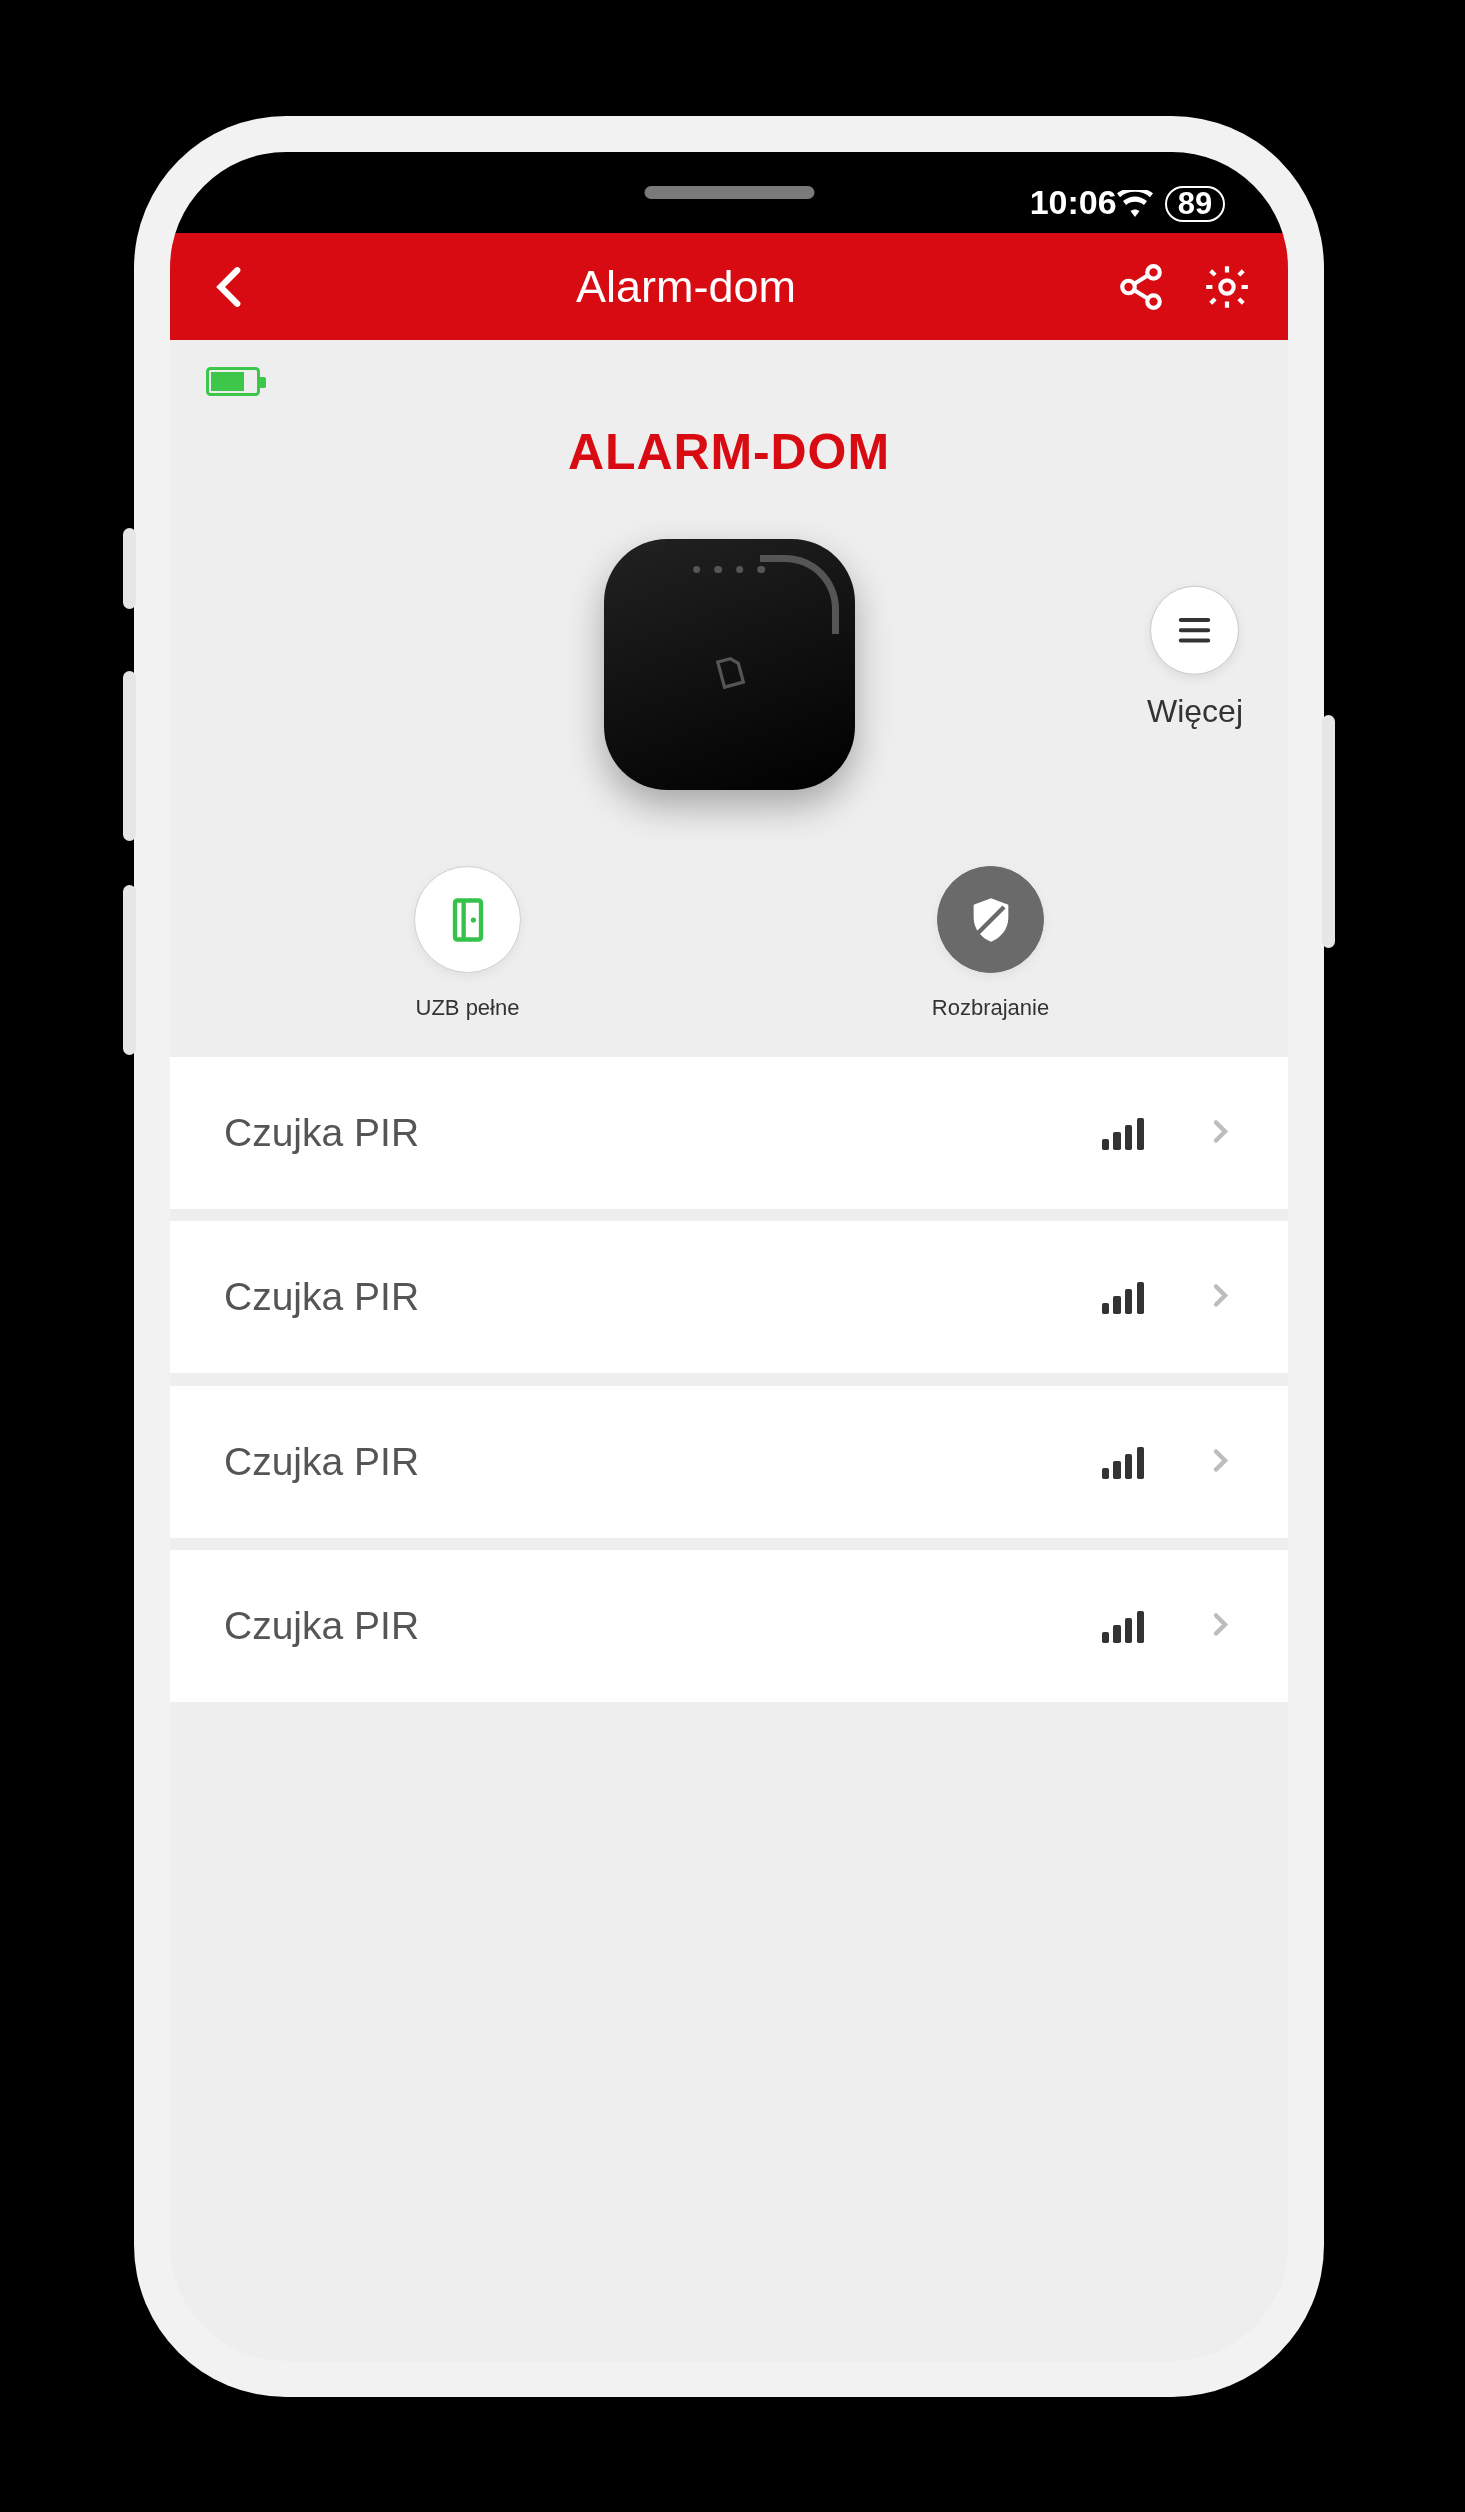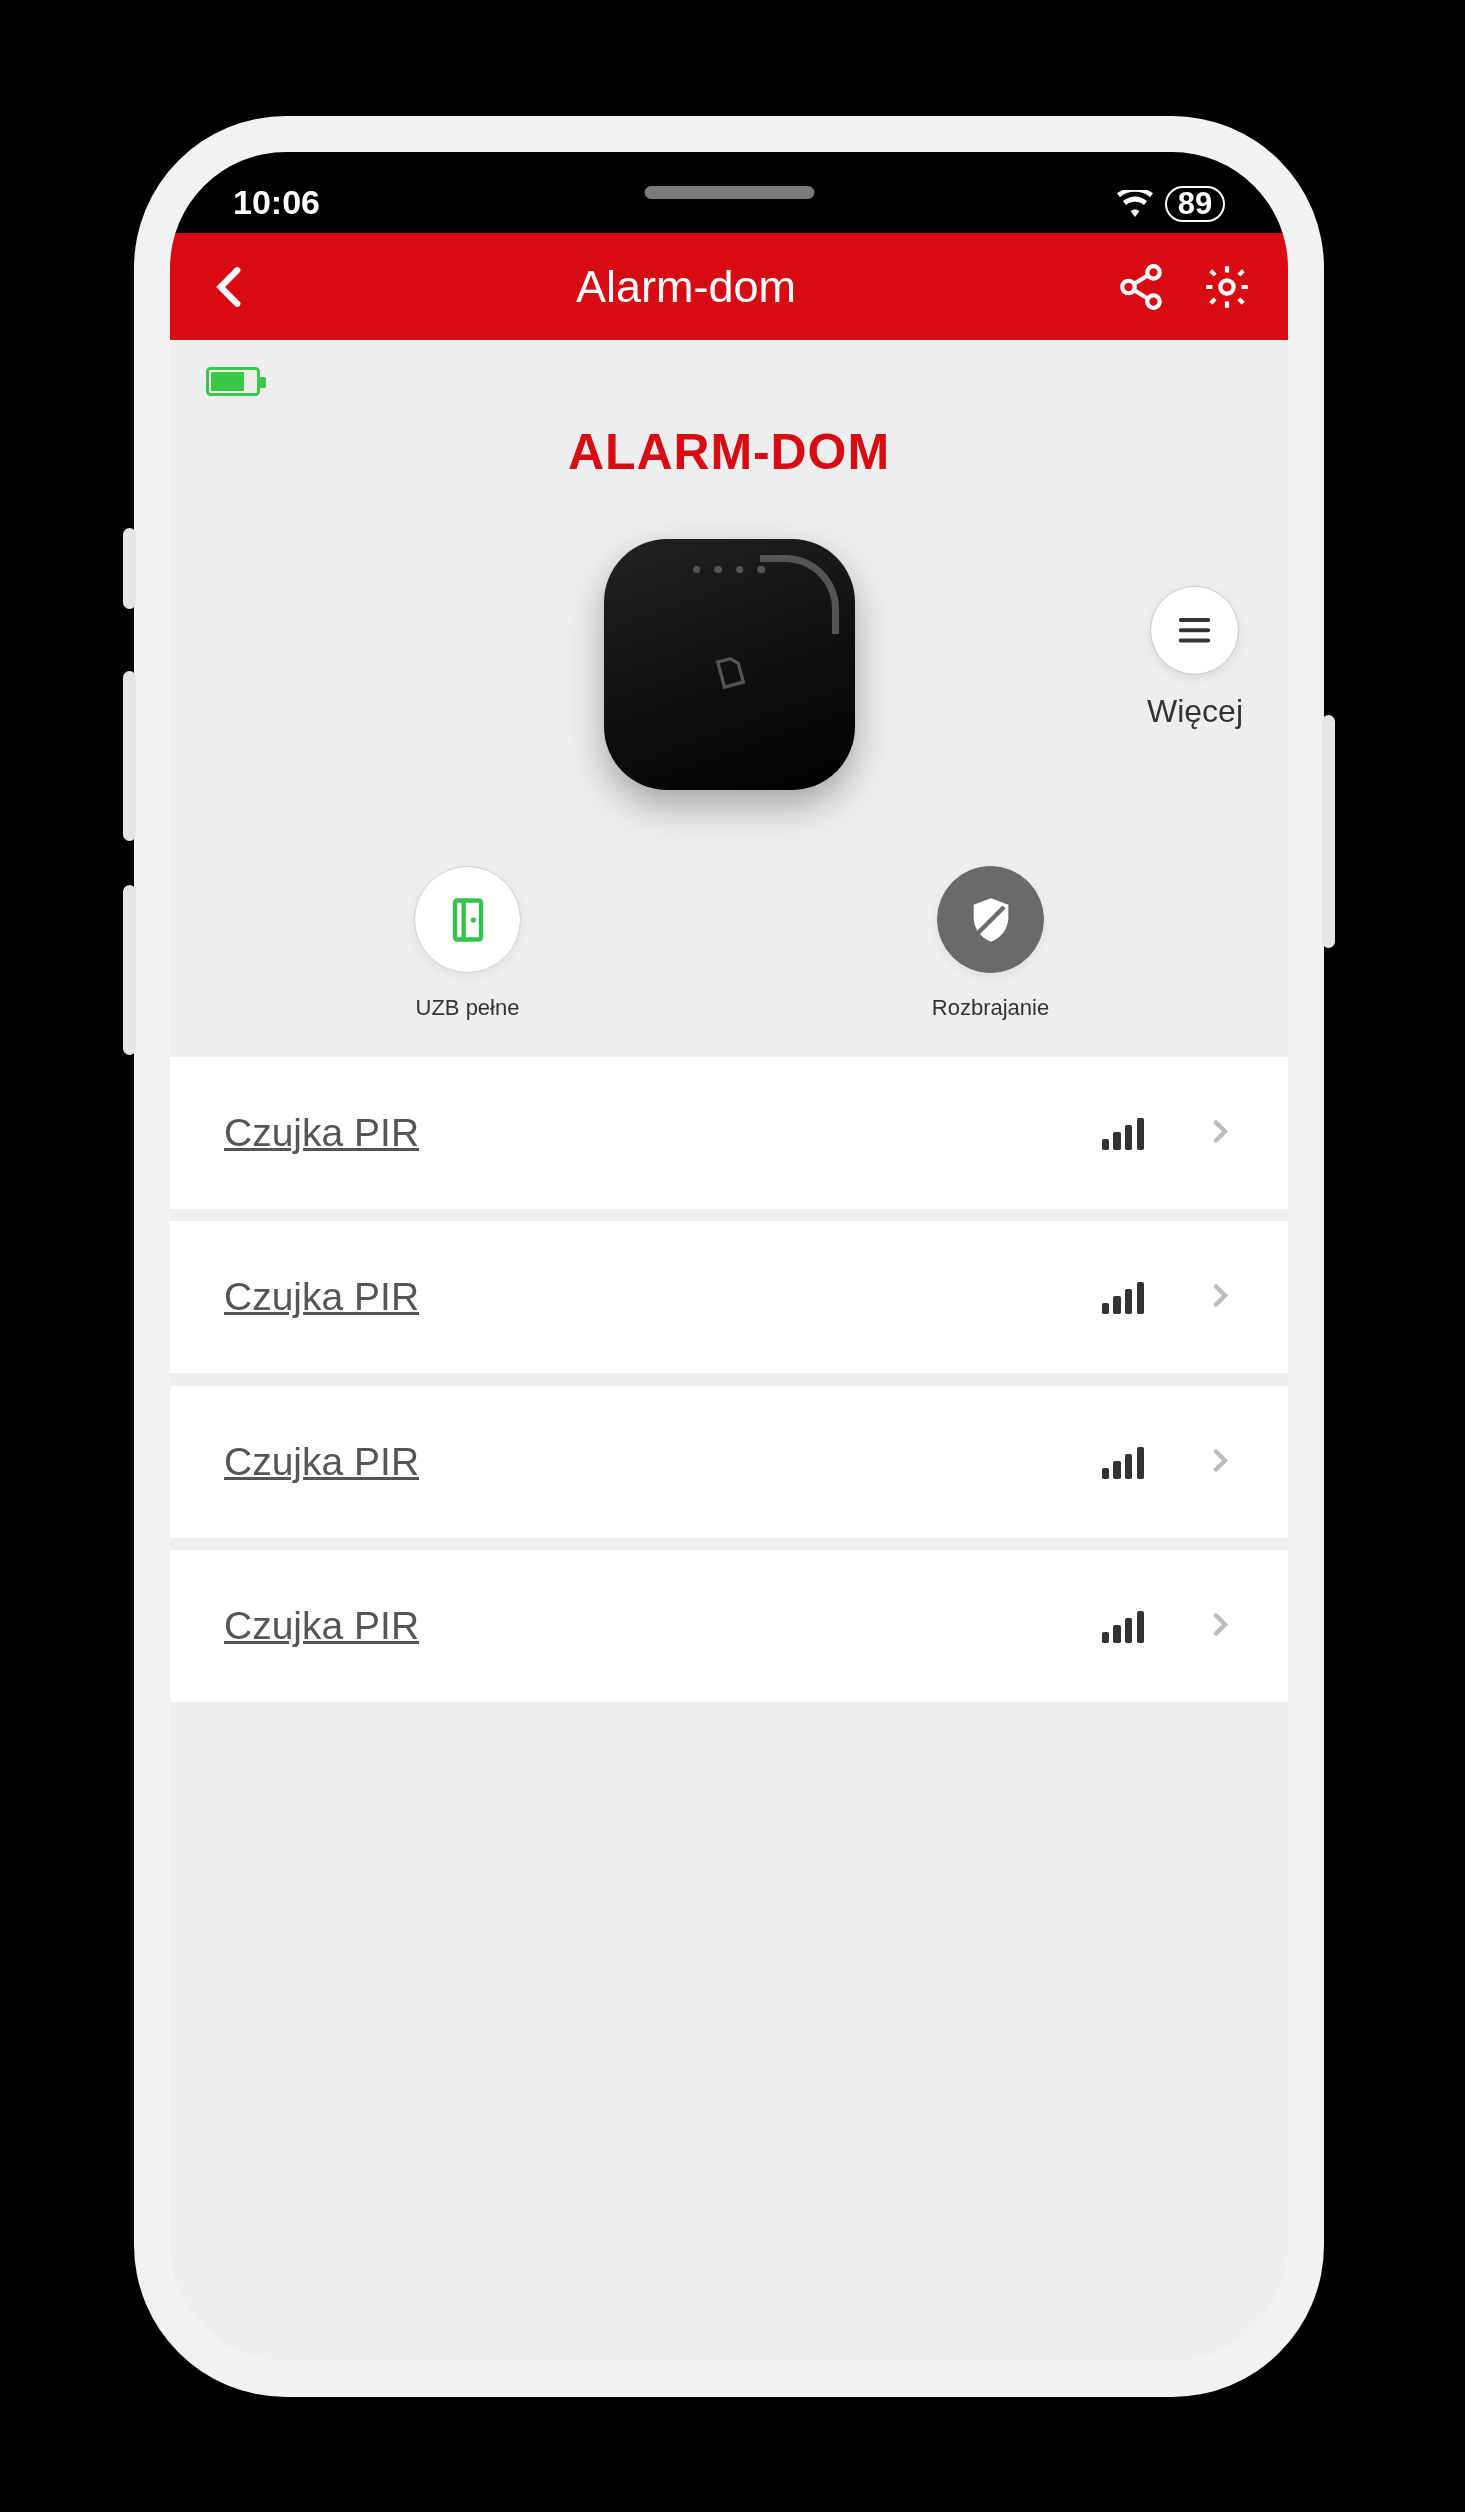--- a/index.html
+++ b/index.html
@@ -31,21 +31,21 @@
     overflow: hidden;
     background: #eeeeee;
   }
 
   
   .status-bar {
     height: 81px;
     background: #000;
     display:flex;
     align-items:flex-end;
-    justify-content:space-between;
+    justify-content:flex-end;
     padding: 0 63px 10.7px 63px;
     color:#fff;
     font-size:34px;
     font-weight:600;
   }
   .status-right { display:flex; align-items:center; gap:12.5px; }
   .batt-pill { border:2.7px solid #fff; border-radius:18px; padding:0.9px 10.7px; font-size:31px; line-height:1; }
   .wifi-ic { width:36px; height:27px; }
 
   
@@ -107,21 +107,21 @@
   .tabs { flex:1; display:flex; align-items:center; gap:41px; padding-left:54px; }
   .tab { font-size:36px; color:#9a9a9a; font-weight:500; padding:38px 0; position:relative; }
   .tab.active { color:#222; font-weight:700; }
   .tab.active:after{ content:""; position:absolute; left:0; right:0; bottom:0; height:7.2px; background:#f23c3c; border-radius:3.6px; }
   .add-btn { width:134px; background:#f95a5a; display:flex; align-items:center; justify-content:center; }
   .add-btn svg { width:54px; height:54px; }
 
   
   .list { background:#eeeeee; }
   .row { background:#fff; margin-bottom:12.5px; height:152px; display:flex; align-items:center; padding:0 54px; }
-  .row-name { flex:1; font-size:39px; color:#555;text-decoration:underline; }
+  .row-name { flex:1; font-size:39px; color:#555; }
   .row-signal { margin-right:63px; display:flex; align-items:flex-end; gap:4.5px; height:34px; }
   .row-signal span{ width:7.2px; background:#333; border-radius:1.8px; display:block;}
   .row-signal span:nth-child(1){height:10.7px;}
   .row-signal span:nth-child(2){height:18px;}
   .row-signal span:nth-child(3){height:25px;}
   .row-signal span:nth-child(4){height:32px;}
   .chev { color:#bdbdbd; }
   .chev svg{ width:27px; height:39px; }
 
   .bottom-pad{ height:125px; background:#eeeeee; }

